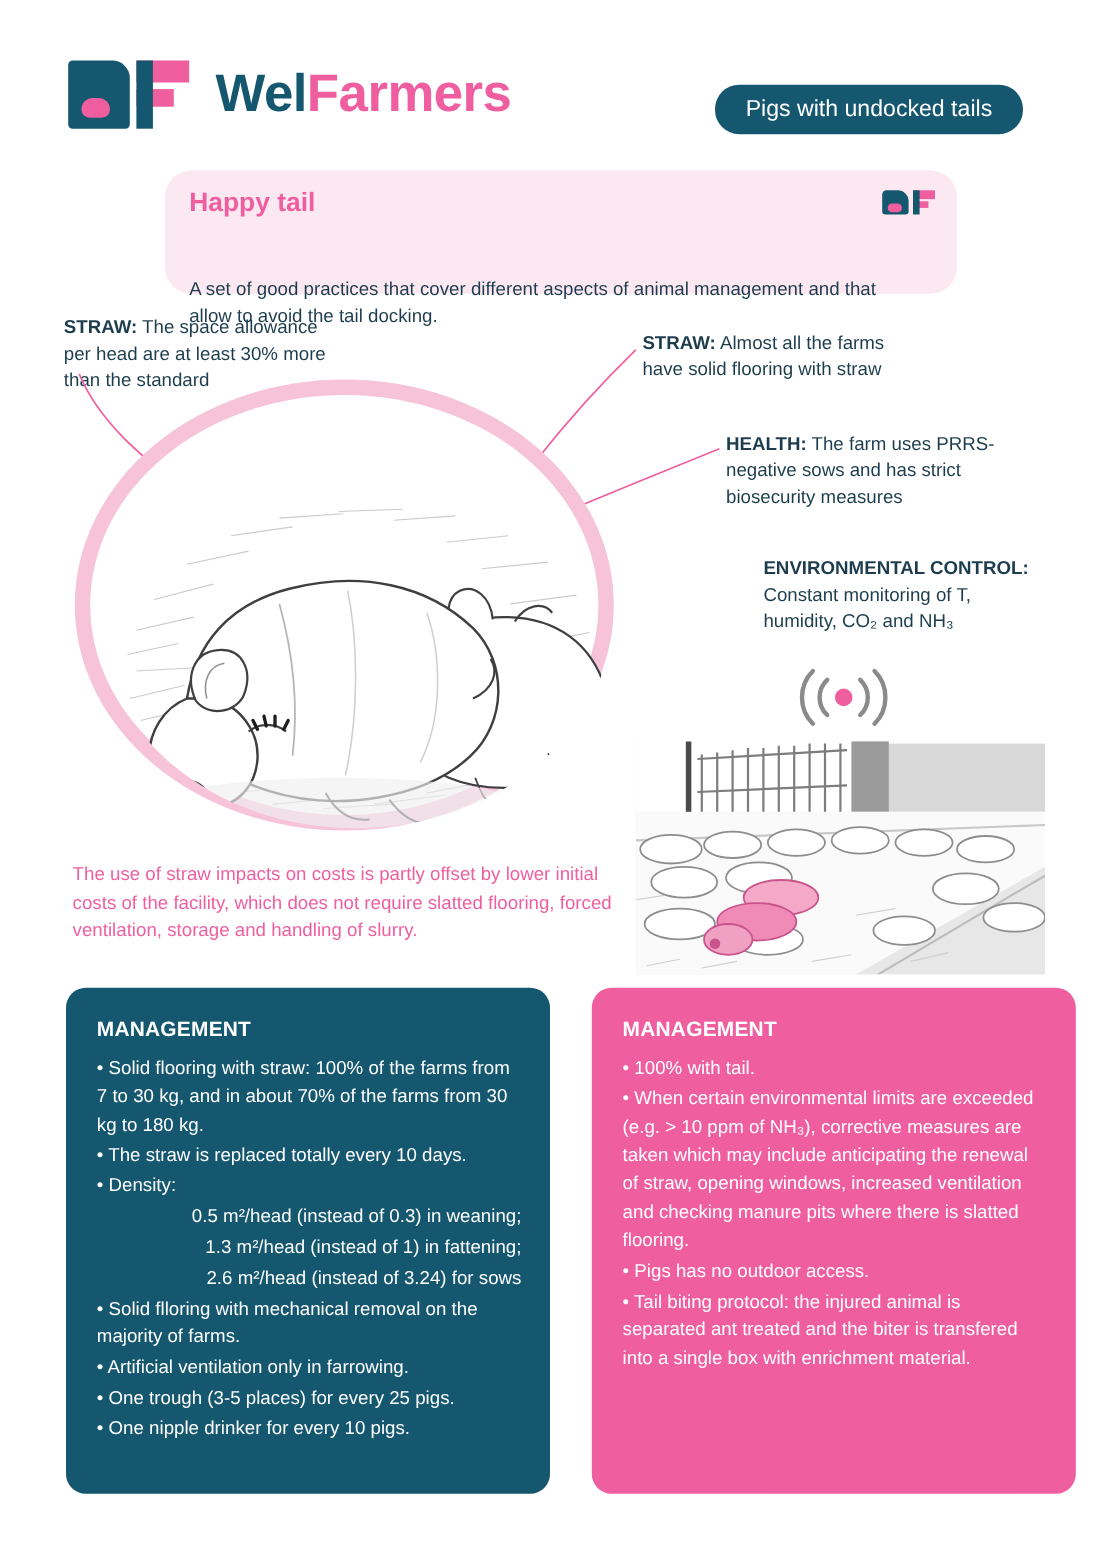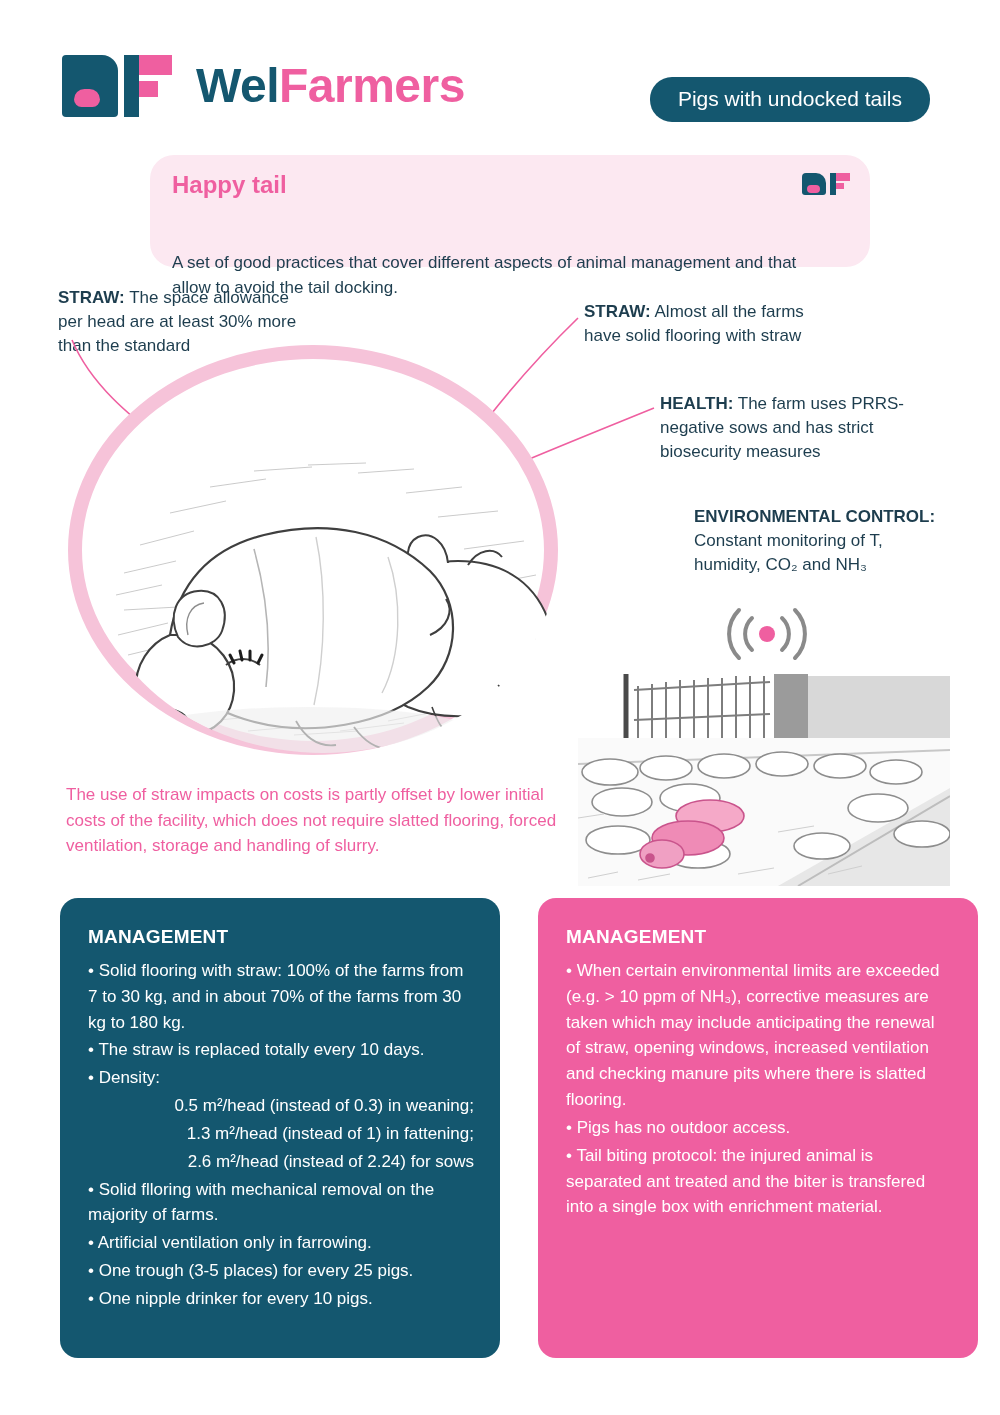--- a/index.html
+++ b/index.html
@@ -497,28 +497,29 @@
 <div class="note">The use of straw impacts on costs is partly offset by lower initial costs of the facility, which does not require slatted flooring, forced ventilation, storage and handling of slurry.</div>
 
 <div class="panel panel-left">
   <h3>MANAGEMENT</h3>
   <ul>
     <li class="bullet">Solid flooring with straw: 100% of the farms from 7 to 30 kg, and in about 70% of the farms from 30 kg to 180 kg.</li>
     <li class="bullet">The straw is replaced totally every 10 days.</li>
     <li class="bullet">Density:</li>
     <li class="indent">0.5 m²/head (instead of 0.3) in weaning;</li>
     <li class="indent">1.3 m²/head (instead of 1) in fattening;</li>
-    <li class="indent">2.6 m²/head (instead of 2.24) for sows</li>
+    <li class="indent">2.6 m²/head (instead of 3.24) for sows</li>
     <li class="bullet">Solid flloring with mechanical removal on the majority of farms.</li>
     <li class="bullet">Artificial ventilation only in farrowing.</li>
     <li class="bullet">One trough (3-5 places) for every 25 pigs.</li>
     <li class="bullet">One nipple drinker for every 10 pigs.</li>
   </ul>
 </div>
 
 <div class="panel panel-right">
   <h3>MANAGEMENT</h3>
   <ul>
+    <li class="bullet">100% with tail.</li>
     <li class="bullet">When certain environmental limits are exceeded (e.g. &gt; 10 ppm of NH₃), corrective measures are taken which may include anticipating the renewal of straw, opening windows, increased ventilation and checking manure pits where there is slatted flooring.</li>
     <li class="bullet">Pigs has no outdoor access.</li>
     <li class="bullet">Tail biting protocol: the injured animal is separated ant treated and the biter is transfered into a single box with enrichment material.</li>
   </ul>
 </div>
 
 </body></html>

